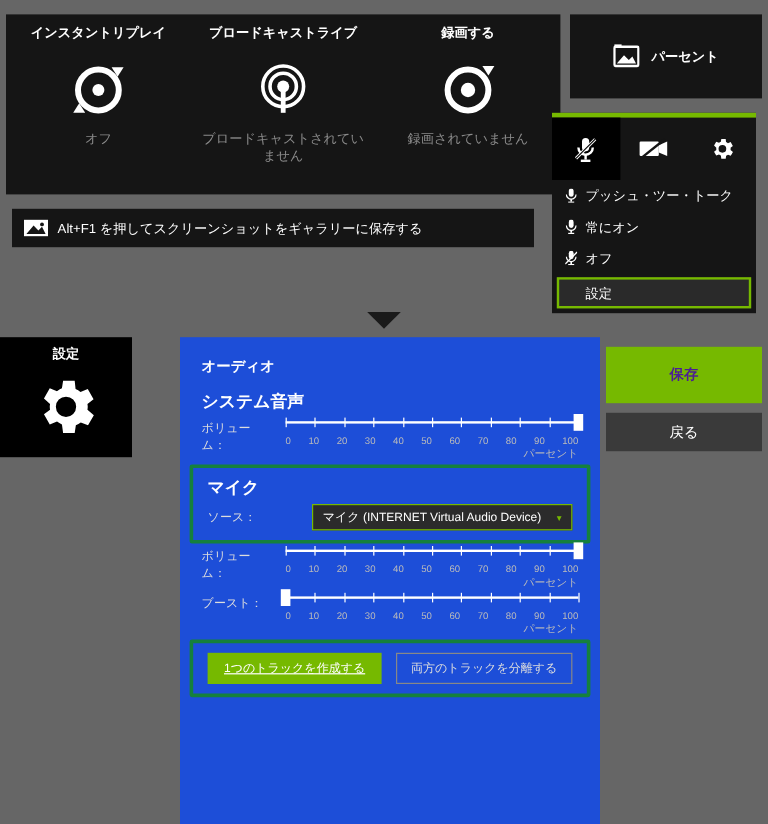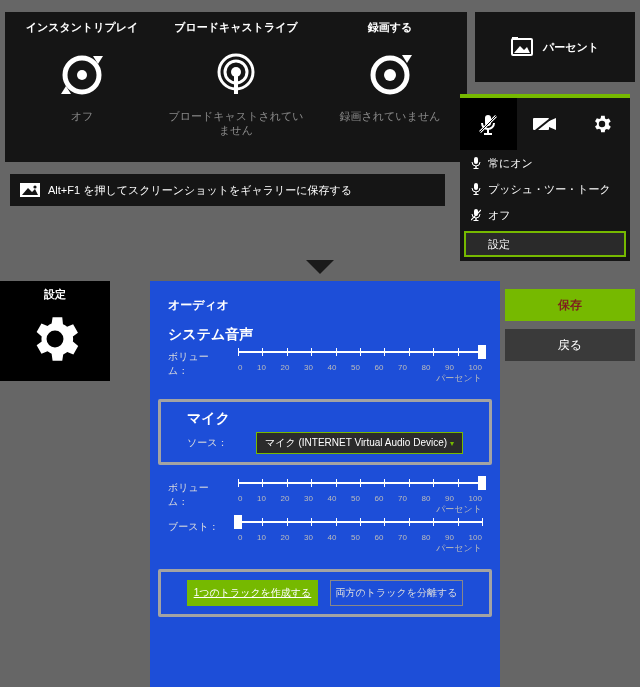--- a/index.html
+++ b/index.html
@@ -35,38 +35,38 @@
 
   
   .bottom { position: absolute; left: 0; top: 281px; width: 640px; height: 406px; background: #666; display: flex; }
   .b-left { width: 150px; height: 100%; position: relative; }
   .b-left .settings-tile { width: 110px; height: 100px; background: #000; position: absolute; left: 0; top: 0; display: flex; flex-direction: column; align-items: center; }
   .b-left .settings-tile .st-label { color: #fff; font-size: 11px; font-weight: bold; margin-top: 6px; }
   .b-left .settings-tile .st-icon { margin-top: 8px; }
 
   .b-center { flex: 1; background: #1d4ed8; padding: 16px 18px; position: relative; }
   .b-right { width: 140px; padding: 8px 5px; display: flex; flex-direction: column; gap: 8px; }
-  .btn-save { background: #76b900; color: #7f1d1d; height: 32px; display: flex; align-items: center; justify-content: center; font-size: 12px; font-weight: bold; }
+  .btn-save { background: #76b900; color: #4c1d95; height: 47px; display: flex; align-items: center; justify-content: center; font-size: 12px; font-weight: bold; }
   .btn-back { background: #3a3a3a; color: #fff; height: 32px; display: flex; align-items: center; justify-content: center; font-size: 12px; }
 
   .sec-h { font-size: 12px; font-weight: bold; margin-bottom: 12px; }
   .sub-h { font-size: 14px; font-weight: bold; margin-bottom: 4px; }
   .row-lbl { font-size: 10px; color: #ddd; }
   .slider-row { display: flex; align-items: flex-start; gap: 10px; margin-bottom: 2px; }
   .slider-row .row-lbl { width: 60px; padding-top: 2px; }
   .slider-wrap { flex: 1; }
   .slider-track { position: relative; height: 14px; }
   .slider-line { position: absolute; left: 0; right: 0; top: 3px; height: 2px; background: #fff; }
   .slider-tick { position: absolute; top: 0; width: 1px; height: 8px; background: #fff; }
   .slider-knob { position: absolute; top: -3px; width: 8px; height: 14px; background: #fff; transform: translateX(-50%); }
   .slider-labels { display: flex; justify-content: space-between; font-size: 8px; color: #bbb; margin-top: 1px; }
   .slider-unit { text-align: right; font-size: 9px; color: #bbb; margin-top: 0; }
 
-  .hl-box { border: 3px solid #a3a3a3; border-radius: 2px; padding: 8px 26px; margin: 14px -10px; }
-  .src-row { display: flex; align-items: center; gap: 9px; margin-top: 4px; }
+  .hl-box { border: 3px solid #15803d; border-radius: 2px; padding: 8px 12px; margin: 2px -10px; }
+  .src-row { display: flex; align-items: center; gap: 27px; margin-top: 4px; }
   .src-row .row-lbl { width: 60px; }
   .src-select { flex: 1; height: 22px; border: 1px solid #76b900; background: #2b2b2b; color: #fff; font-size: 10px; display: flex; align-items: center; justify-content: space-between; padding: 0 8px; }
   .src-select .chev { color: #76b900; font-size: 8px; }
 
   .track-h { font-size: 11px; font-weight: bold; margin-bottom: 10px; }
   .track-btns { display: flex; gap: 12px; }
   .track-btn { flex: 1; height: 26px; display: flex; align-items: center; justify-content: center; font-size: 10px; }
   .track-btn.primary { background: #76b900; color: #fff; text-decoration: underline; }
   .track-btn.secondary { background: transparent; border: 1px solid #888; color: #ddd; }
 
@@ -173,32 +173,32 @@
       <div class="side-list">
         <div class="side-item">
           <span class="mi">
               <svg width="10" height="12" viewBox="0 0 10 12">
                 <rect x="3" y="0" width="4" height="7" rx="2" fill="#fff"></rect>
                 <path d="M1 5a4 4 0 0 0 8 0" fill="none" stroke="#fff" stroke-width="1"></path>
                 <rect x="4.3" y="9" width="1.4" height="2" fill="#fff"></rect>
                 <rect x="2.5" y="11" width="5" height="1" fill="#fff"></rect>
               </svg>
             </span>
-          <span>常にオン</span>
+          <span>プッシュ・ツー・トーク</span>
         </div>
         <div class="side-item">
           <span class="mi">
               <svg width="10" height="12" viewBox="0 0 10 12">
                 <rect x="3" y="0" width="4" height="7" rx="2" fill="#fff"></rect>
                 <path d="M1 5a4 4 0 0 0 8 0" fill="none" stroke="#fff" stroke-width="1"></path>
                 <rect x="4.3" y="9" width="1.4" height="2" fill="#fff"></rect>
                 <rect x="2.5" y="11" width="5" height="1" fill="#fff"></rect>
               </svg>
             </span>
-          <span>プッシュ・ツー・トーク</span>
+          <span>常にオン</span>
         </div>
         <div class="side-item">
           <span class="mi">
               <svg width="10" height="12" viewBox="0 0 10 12">
                 <rect x="3" y="0" width="4" height="7" rx="2" fill="#fff"></rect>
                 <path d="M1 5a4 4 0 0 0 8 0" fill="none" stroke="#fff" stroke-width="1"></path>
                 <rect x="4.3" y="9" width="1.4" height="2" fill="#fff"></rect>
                 <rect x="2.5" y="11" width="5" height="1" fill="#fff"></rect>
                 <line x1="0" y1="11" x2="10" y2="1" stroke="#fff" stroke-width="1.2"></line>
               </svg>

